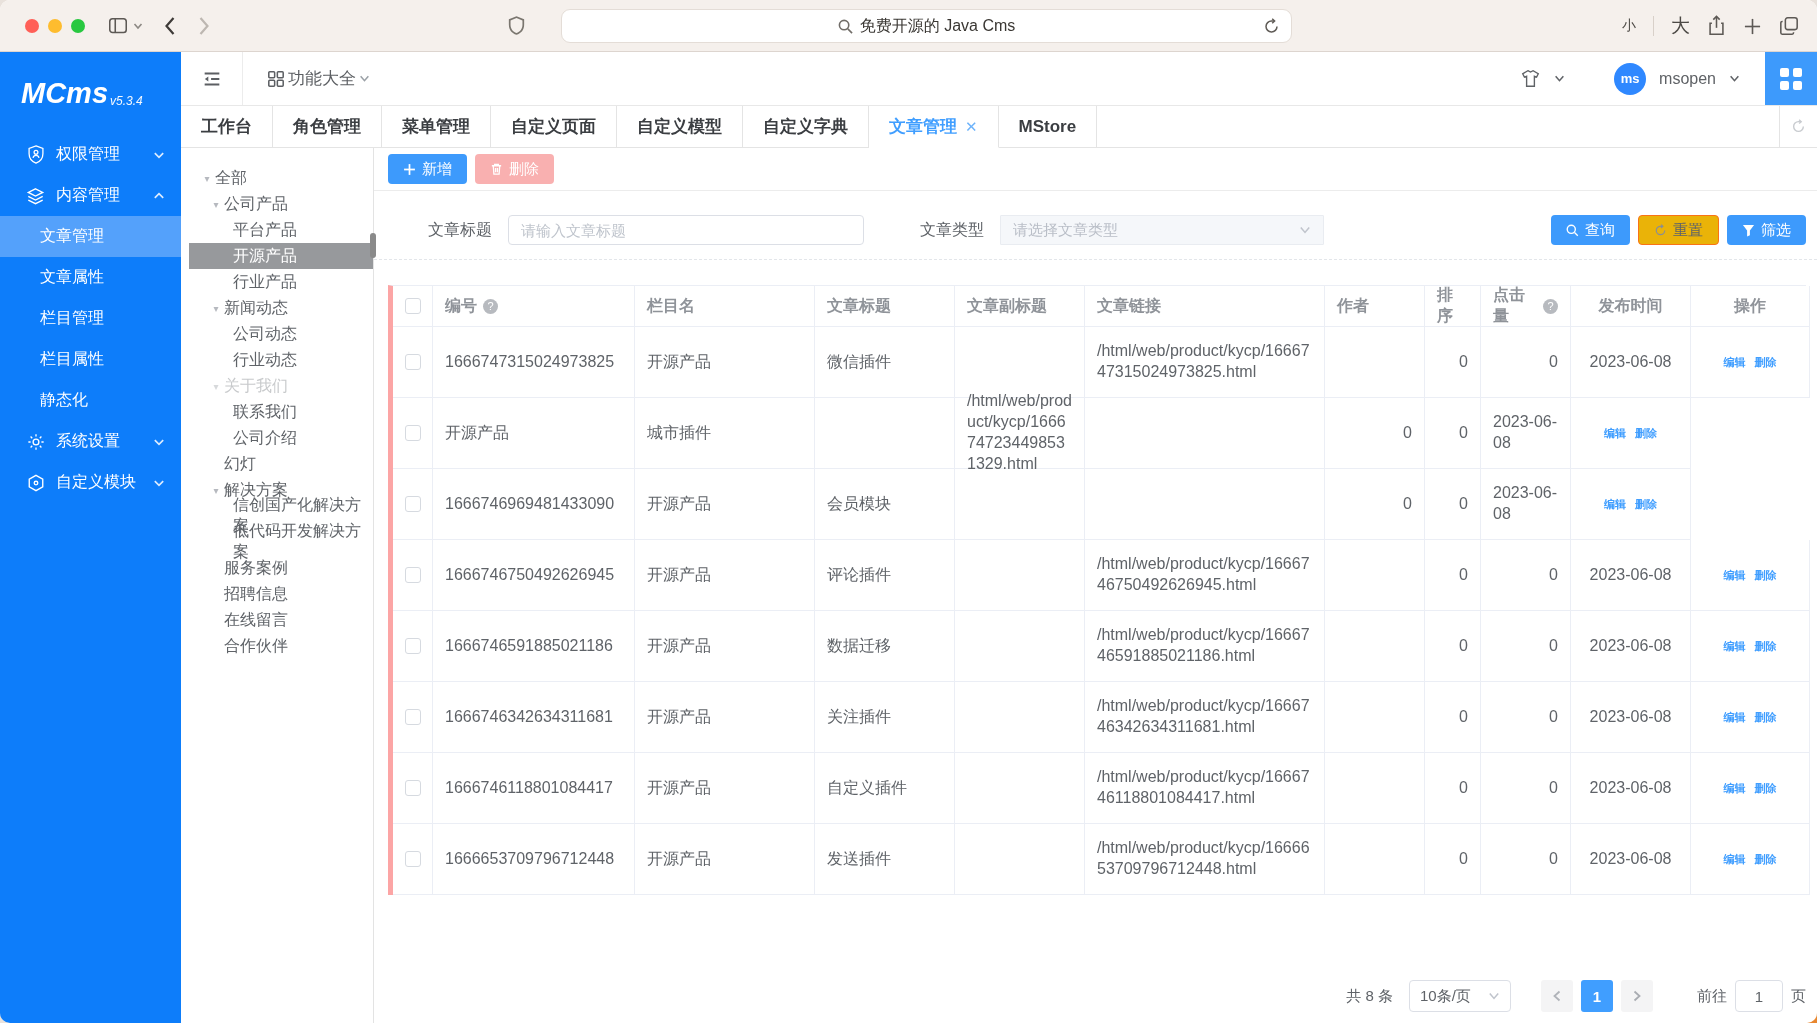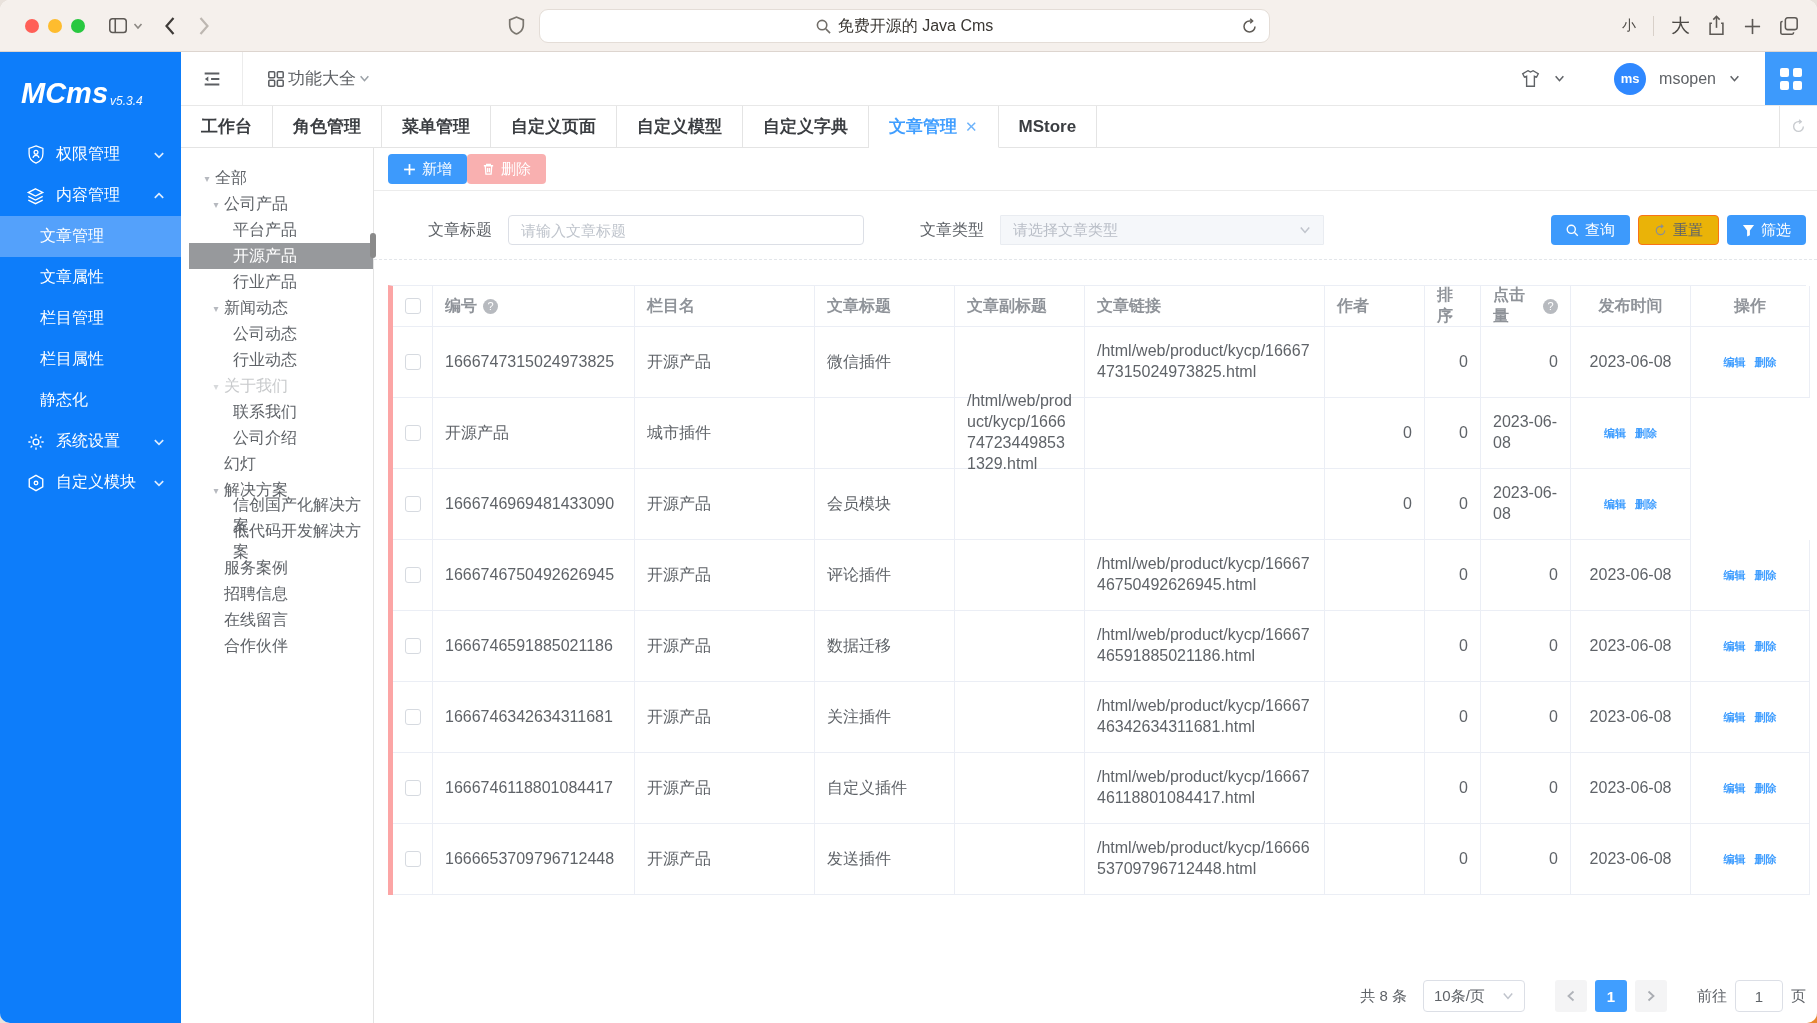--- a/index.html
+++ b/index.html
@@ -13,21 +13,21 @@
     padding:0 16px 0 25px;position:relative;}
   .traffic{display:flex;gap:9px;align-items:center;}
   .light{width:14px;height:14px;border-radius:50%;}
   .chrome-ic{color:#5d5955;display:flex;align-items:center;}
   .chrome-ic svg{display:block;}
   .tog{margin-left:22px;}
   .tiny-chev{margin-left:4px;color:#8d8984;}
   .nav-back{margin-left:20px;color:#3e3b38;}
   .nav-fwd{margin-left:22px;color:#bdb7b1;}
   .shield-ic{position:absolute;left:508px;top:15px;color:#7a766f;}
-  .url-bar{position:absolute;left:539px;top:9px;width:731px;height:34px;background:#fff;
+  .url-bar{position:absolute;left:561px;top:9px;width:731px;height:34px;background:#fff;
     border:1px solid #e4ddd7;border-radius:9px;display:flex;align-items:center;justify-content:center;
     gap:7px;color:#3a3733;font-size:16px;}
   .url-refresh{position:absolute;right:11px;top:8px;color:#5f5b56;}
   .chrome-right{position:absolute;right:18px;top:0;height:52px;display:flex;align-items:center;gap:17px;color:#4c4945;}
   .txt-sm{font-size:14px;} .txt-lg{font-size:19px;}
   .vdiv{width:1px;height:20px;background:#d8d0c9;}
 
   
   .app{display:flex;height:971px;}
   .sidebar{width:181px;flex-shrink:0;background:#0d7dfa;color:#fff;}
@@ -71,21 +71,21 @@
   .tree-panel{width:193px;flex-shrink:0;border-right:1px solid #e3e3e3;padding-top:17px;position:relative;}
   .splitter-handle{position:absolute;right:-3px;top:85px;width:6px;height:25px;background:#8a8a8a;border-radius:3px;z-index:3;}
   .tree-row{height:26px;display:flex;align-items:center;font-size:16px;color:#5f6368;margin-left:8px;cursor:pointer;}
   .tree-row.selected{background:#97999c;color:#fff;}
   .tree-row.dim{color:#c8cacc;}
   .tcaret{width:16px;flex-shrink:0;font-size:10px;color:#b6b9bf;display:flex;justify-content:center;}
   .tree-row.dim .tcaret{color:#d7d9db;}
 
   .content{flex:1;min-width:0;display:flex;flex-direction:column;padding:0 11px 0 14px;}
   .toolbar{margin:0 -11px 0 -14px;padding:6px 11px 0 14px;height:43px;border-bottom:1px solid #ececec;
-    display:flex;align-items:flex-start;}
+    display:flex;gap:8px;align-items:flex-start;}
   .btn{height:30px;border-radius:4px;font-size:15px;display:inline-flex;align-items:center;gap:6px;
     padding:0 15px;border:none;color:#fff;cursor:pointer;font-family:inherit;}
   .btn svg{display:block;}
   .btn-add{background:#3d9afc;}
   .btn-del{background:#f9b0b0;}
   .filter-row{margin-top:24px;height:30px;display:flex;align-items:center;flex-shrink:0;}
   .f-label{font-size:16px;color:#5f6368;margin-right:16px;white-space:nowrap;}
   .lab1{margin-left:40px;}
   .lab2{margin-left:56px;}
   .f-input{width:356px;height:30px;border:1px solid #dcdfe6;border-radius:4px;padding:0 12px;font-size:15px;
@@ -118,21 +118,21 @@
   .pager{margin-top:85px;display:flex;align-items:center;justify-content:flex-end;font-size:15px;
     color:#5f6368;flex-shrink:0;}
   .total{margin-right:16px;}
   .size-select{width:102px;height:32px;border:1px solid #dcdfe6;border-radius:4px;display:flex;align-items:center;
     justify-content:space-between;padding:0 10px;color:#5f6368;cursor:pointer;}
   .size-select .chev{color:#c0c4cc;display:flex;}
   .pg{width:32px;height:32px;border-radius:3px;display:flex;align-items:center;justify-content:center;cursor:pointer;}
   .pg-prev{background:#f4f4f5;color:#b0b3b9;margin-left:30px;}
   .pg-num{background:#409eff;color:#fff;font-weight:bold;margin-left:8px;}
   .pg-next{background:#f4f4f5;color:#a9acb2;margin-left:8px;}
-  .goto-lbl{margin-left:30px;}
+  .goto-lbl{margin-left:44px;}
   .goto-input{width:48px;height:32px;border:1px solid #dcdfe6;border-radius:4px;text-align:center;
     color:#5f6368;font-size:15px;margin:0 8px;font-family:inherit;outline:none;}
 </style>
 </head>
 <body>
 
 <div class="desktop-corner"></div>
 <div class="window">
 
   <div class="chrome">

